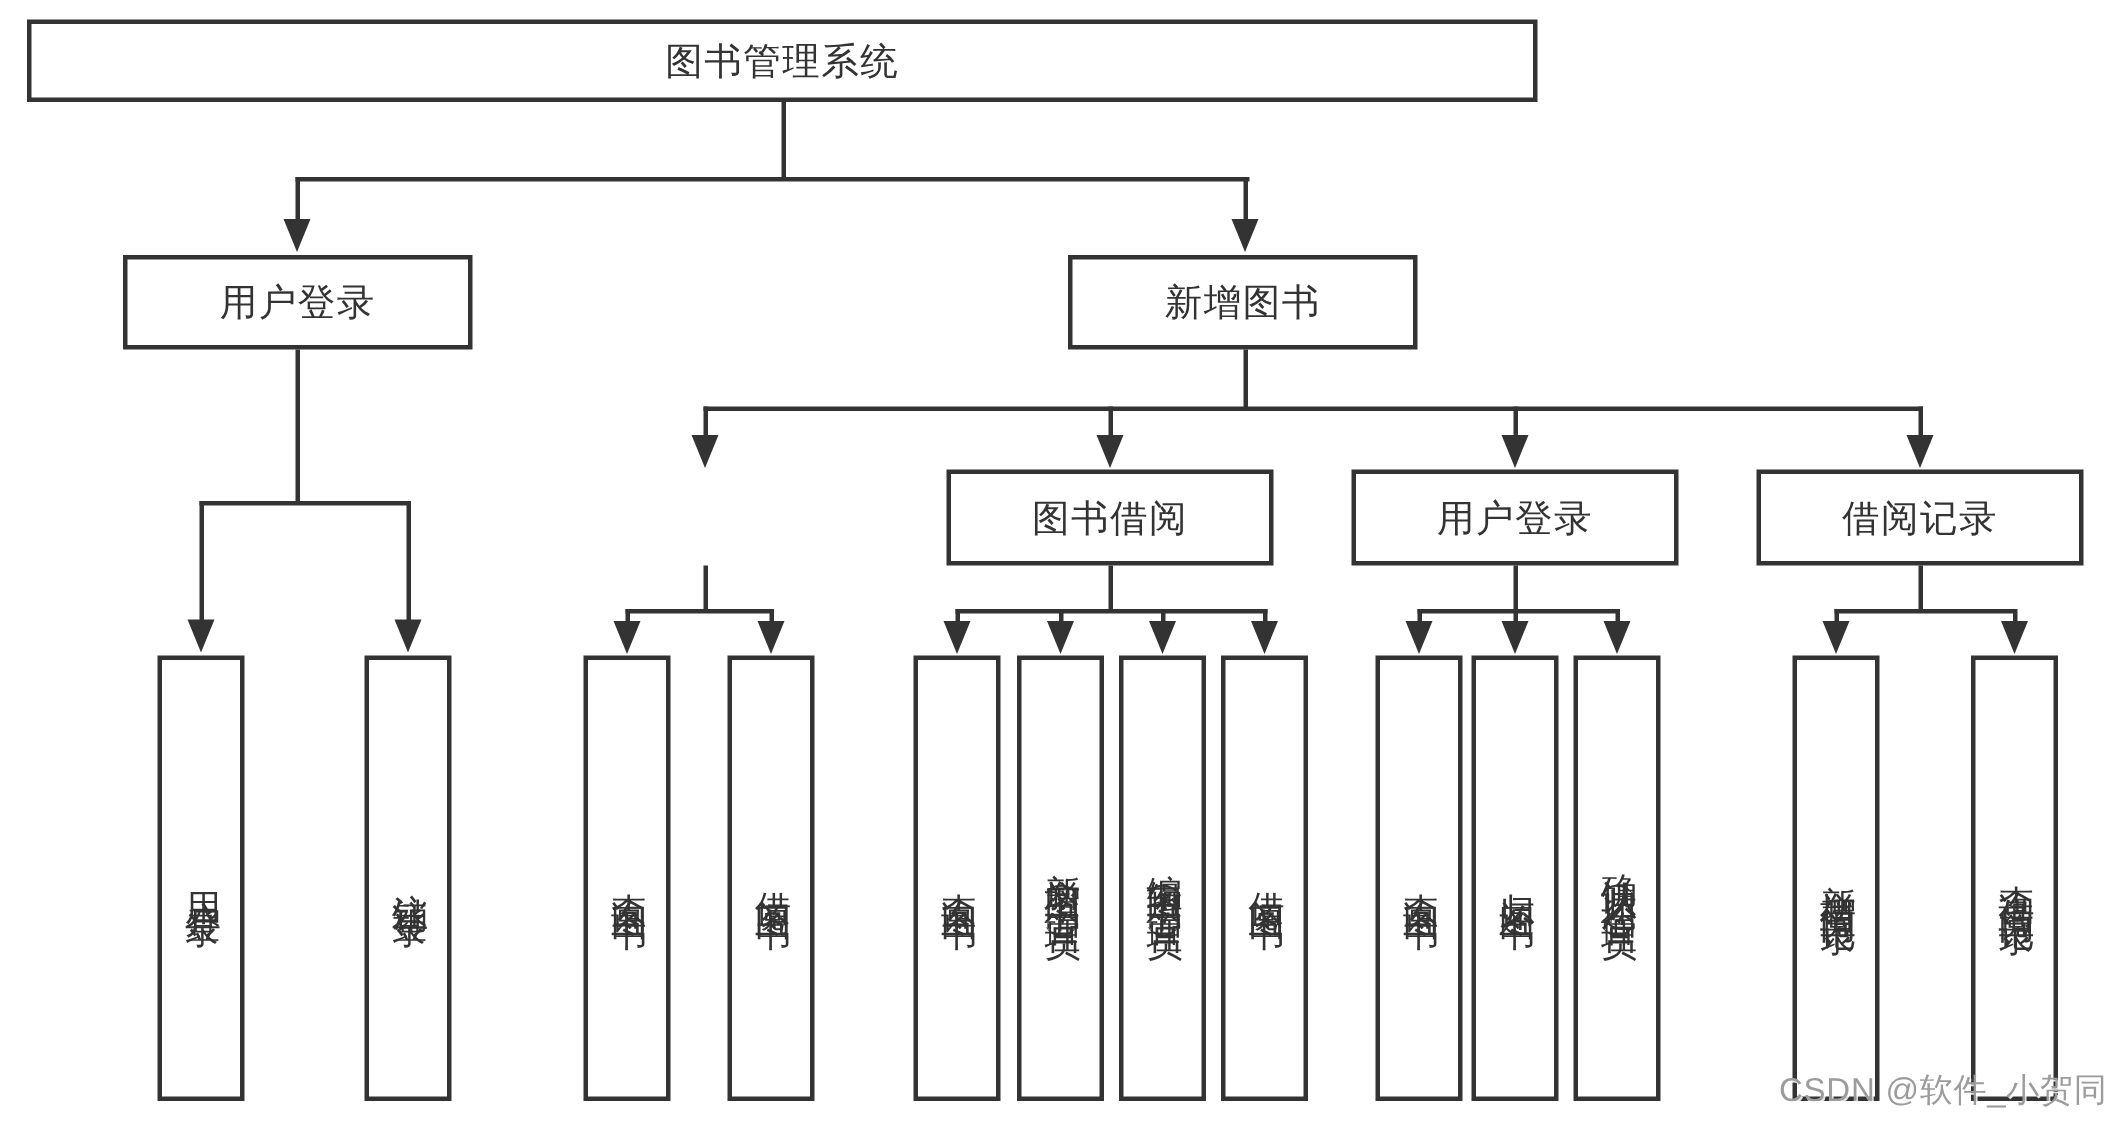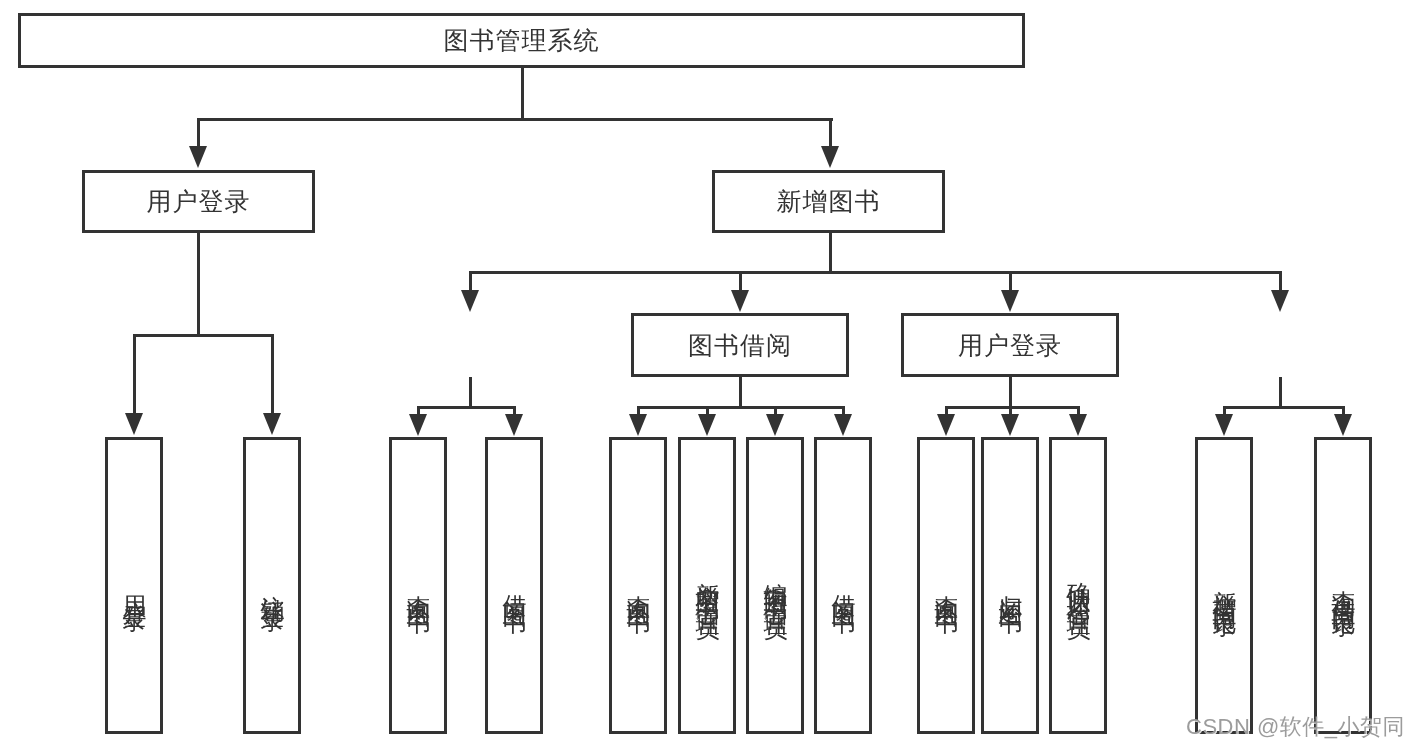--- a/index.html
+++ b/index.html
@@ -71,20 +71,23 @@
   <div class="ln" style="left:1009px;top:271px;width:3px;height:20px;"></div>
   <div class="ah" style="left:1001px;top:290px;"></div>
   <div class="ln" style="left:1279px;top:271px;width:3px;height:20px;"></div>
   <div class="ah" style="left:1271px;top:290px;"></div>
 
   <div class="box" style="left:631px;top:313px;width:218px;height:64px;">
     <span class="hnode">图书借阅</span>
   </div>
   <div class="box" style="left:901px;top:313px;width:218px;height:64px;">
     <span class="hnode">用户登录</span>
+  </div>
+  <div class="box" style="left:1171px;top:313px;width:218px;height:64px;">
+    <span class="hnode">借阅记录</span>
   </div>
 
   <div class="ln" style="left:469px;top:377px;width:3px;height:30px;"></div>
   <div class="ln" style="left:739px;top:377px;width:3px;height:30px;"></div>
   <div class="ln" style="left:1009px;top:377px;width:3px;height:30px;"></div>
   <div class="ln" style="left:1279px;top:377px;width:3px;height:30px;"></div>
 
   <div class="ln" style="left:417px;top:406px;width:99px;height:3px;"></div>
   <div class="ln" style="left:637px;top:406px;width:208px;height:3px;"></div>
   <div class="ln" style="left:945px;top:406px;width:134px;height:3px;"></div>

